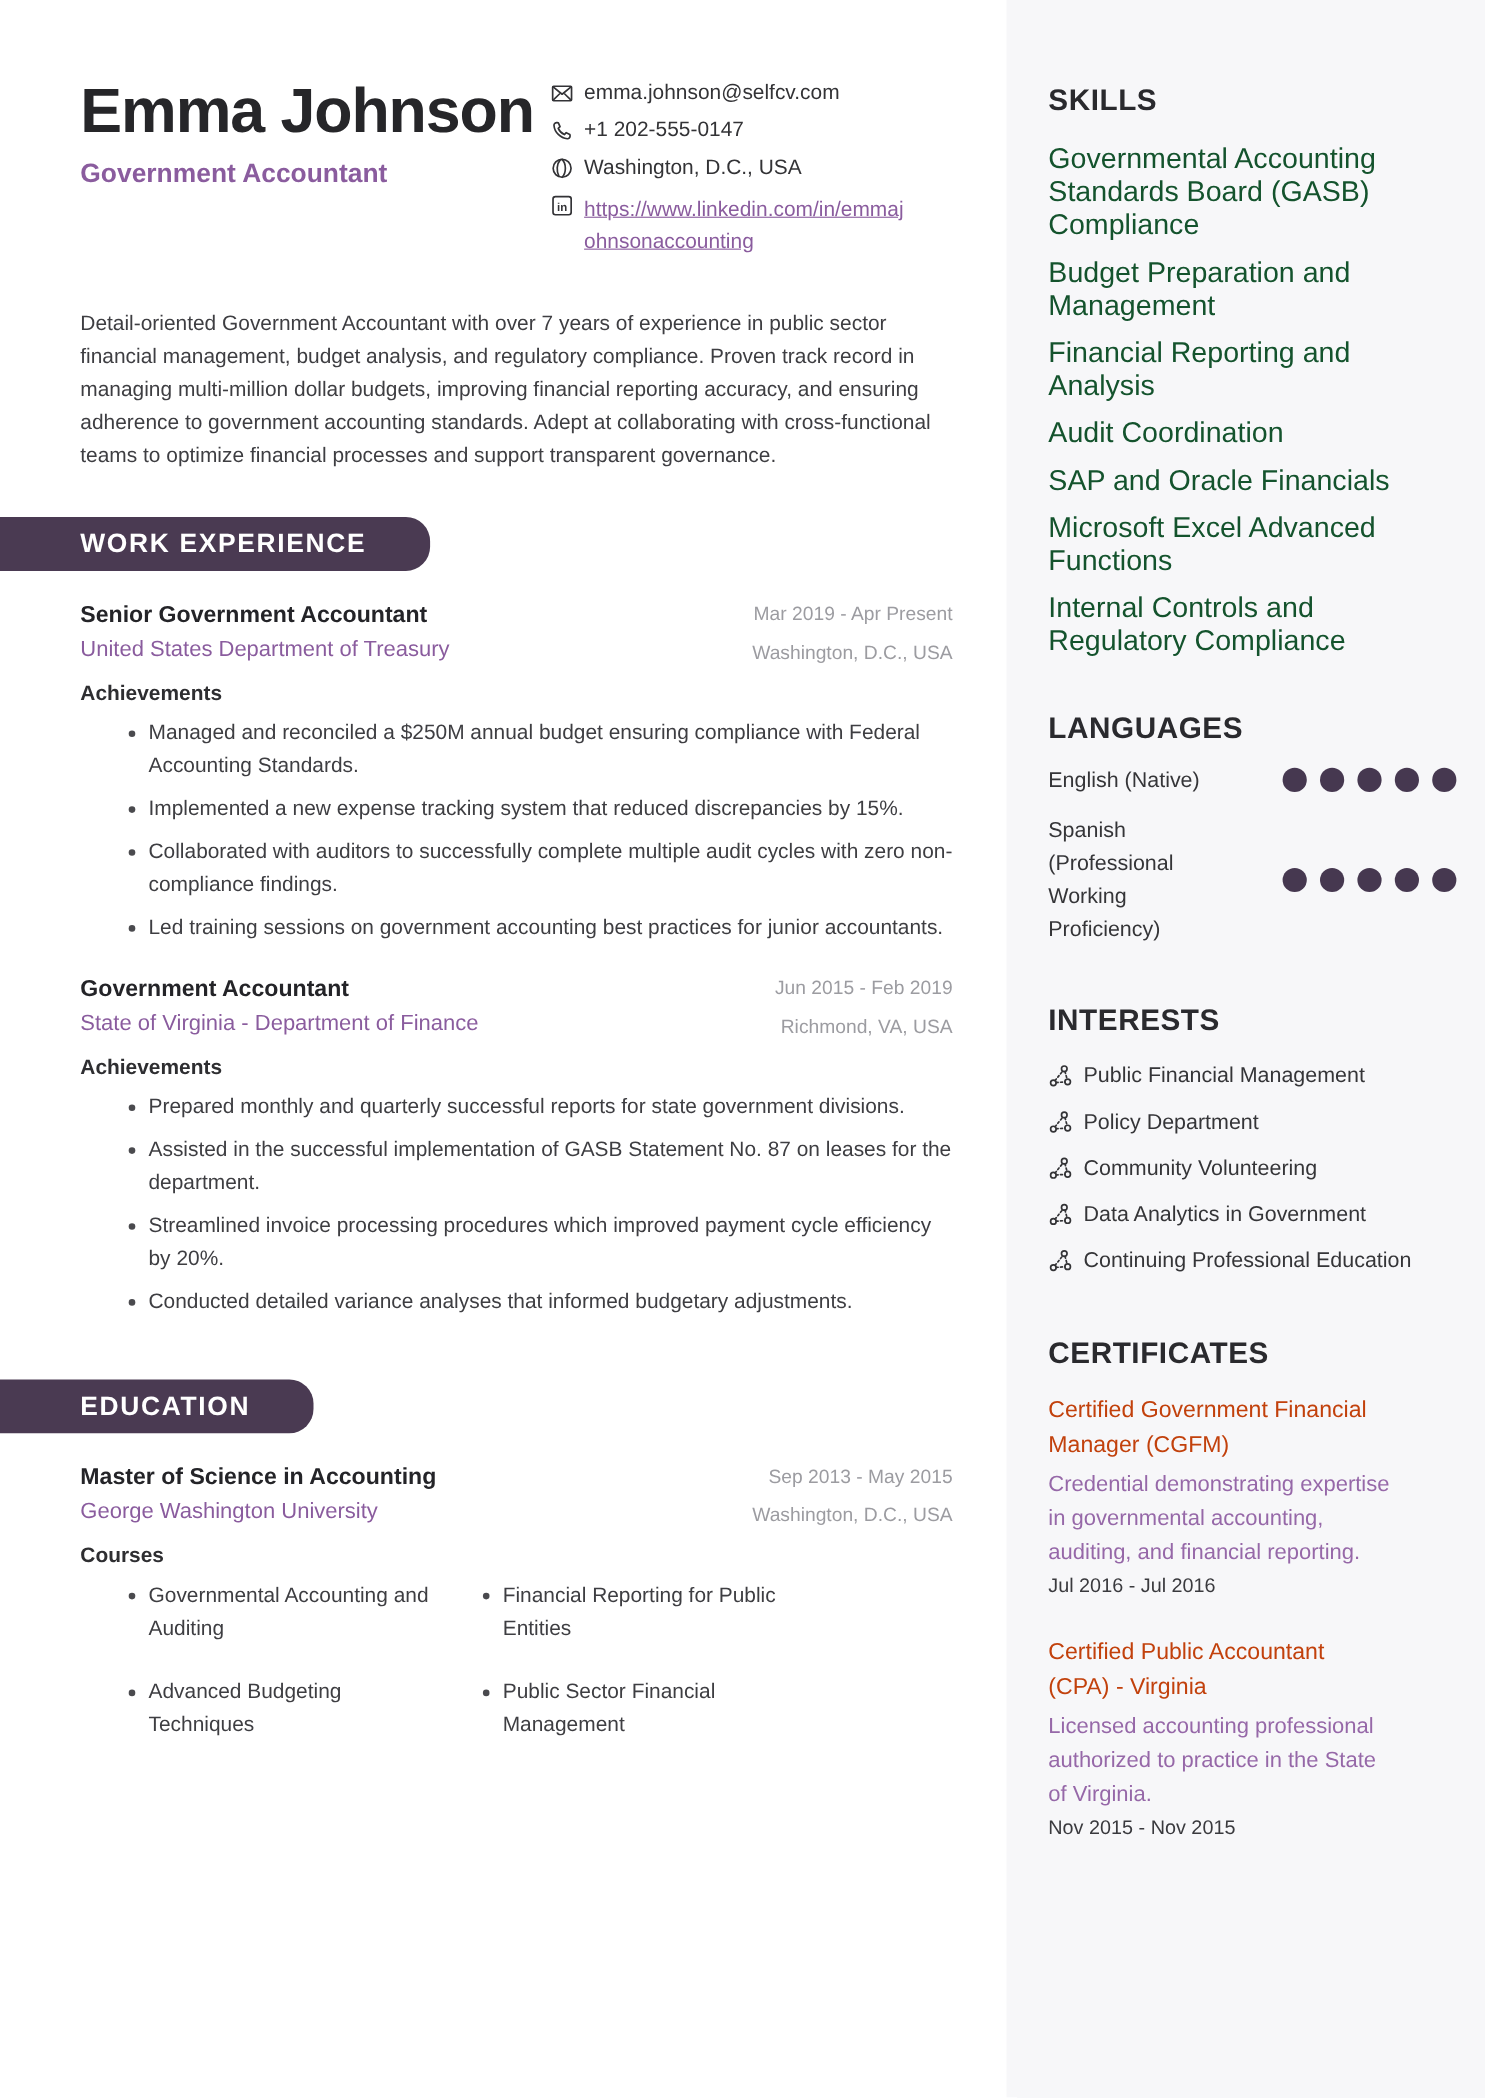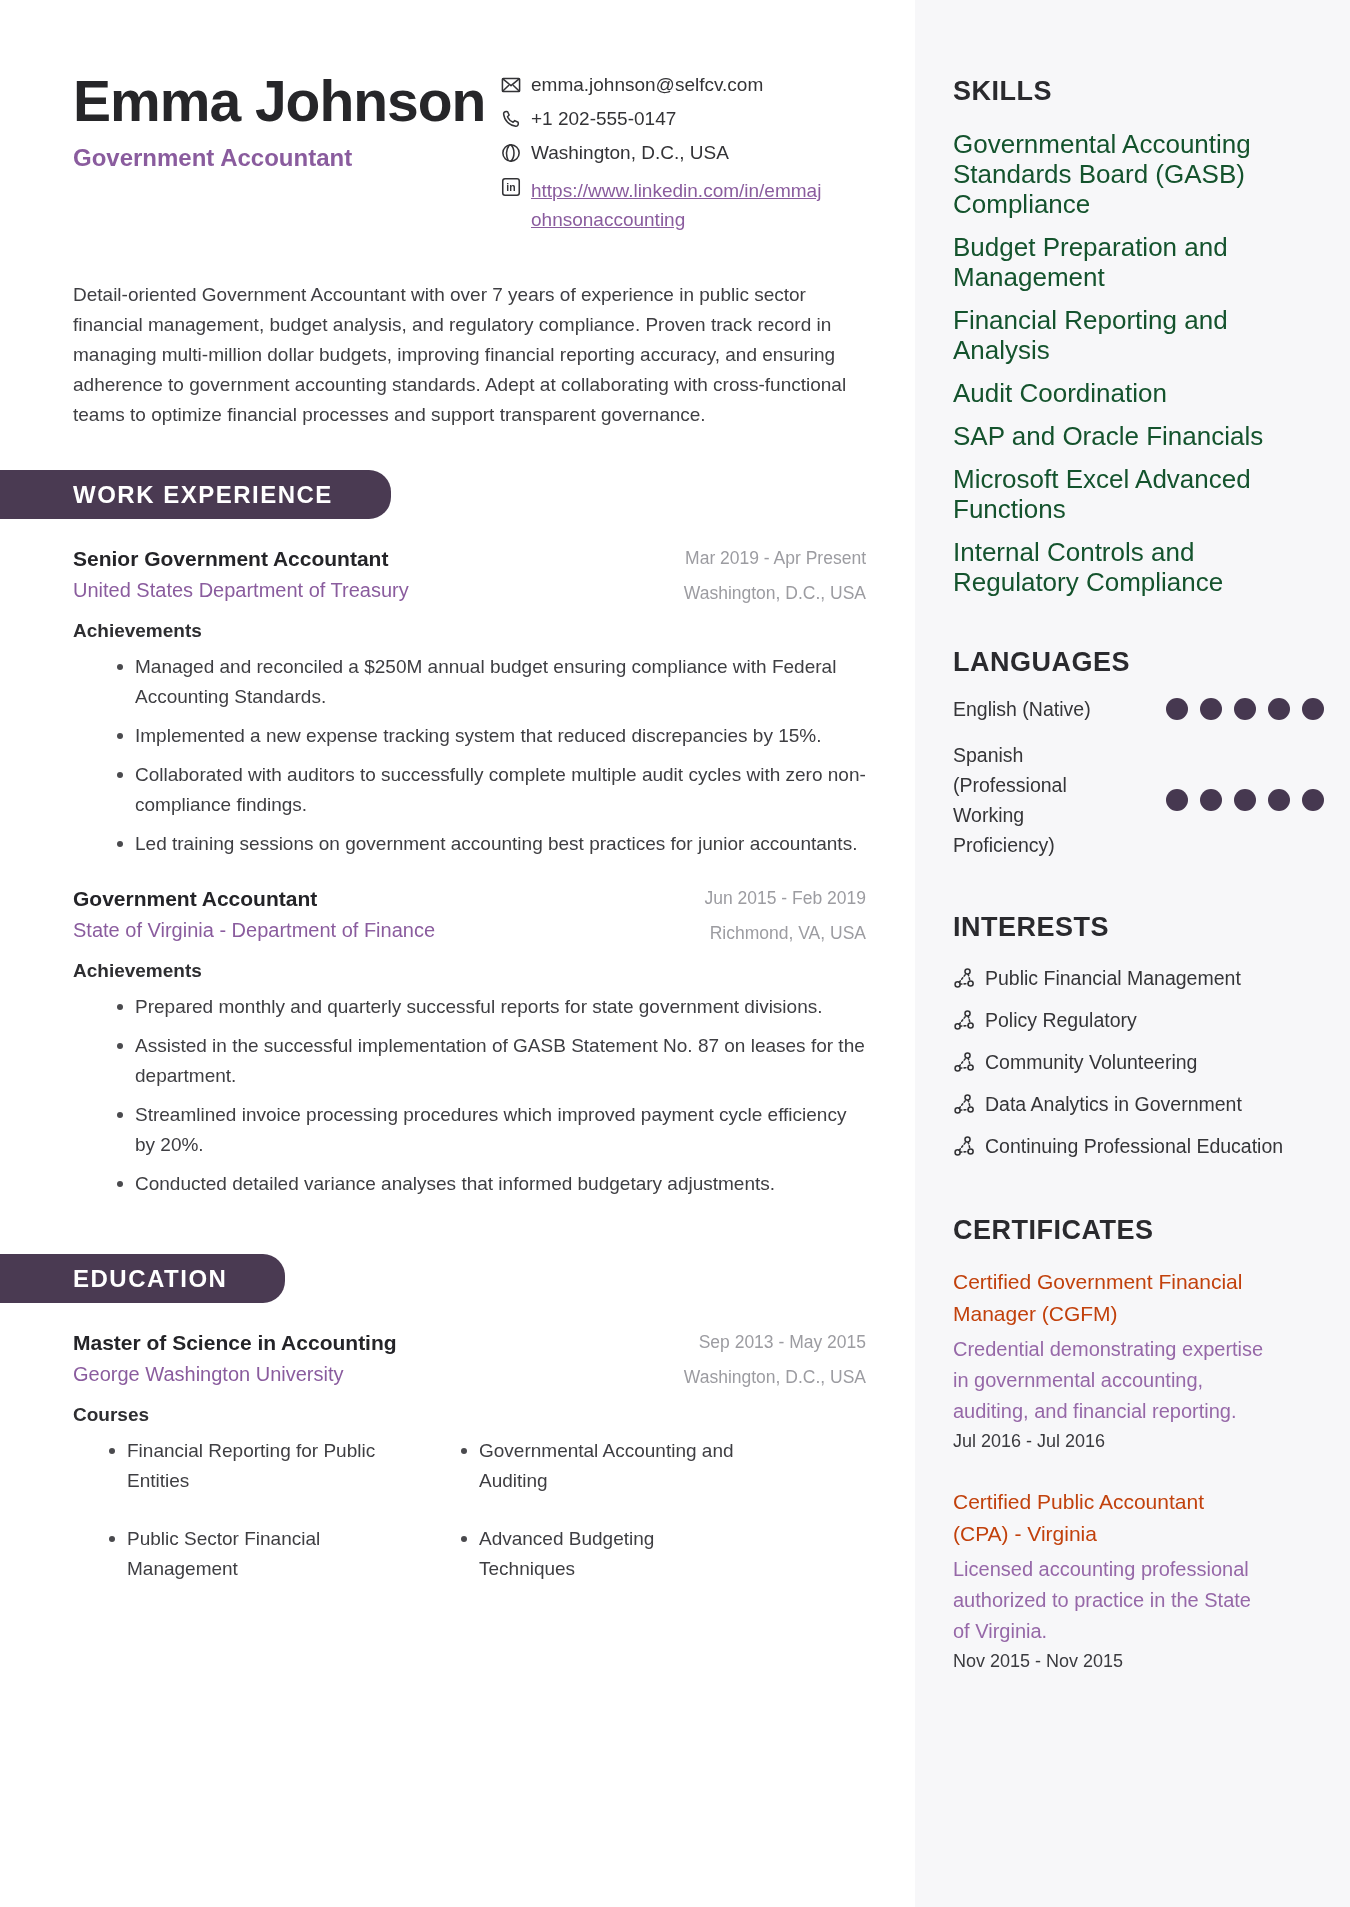--- a/index.html
+++ b/index.html
@@ -202,27 +202,27 @@
           <div class="job-title">Master of Science in Accounting</div>
           <div class="job-company">George Washington University</div>
         </div>
         <div class="job-right">
           <div class="job-dates">Sep 2013 - May 2015</div>
           <div class="job-location">Washington, D.C., USA</div>
         </div>
       </div>
       <div class="courses-label">Courses</div>
       <div class="courses">
+        <ul class="blist col1">
+          <li>Governmental Accounting and Auditing</li>
+          <li>Advanced Budgeting Techniques</li>
+        </ul>
         <ul class="blist col2">
           <li>Financial Reporting for Public Entities</li>
           <li>Public Sector Financial Management</li>
-        </ul>
-        <ul class="blist col1">
-          <li>Governmental Accounting and Auditing</li>
-          <li>Advanced Budgeting Techniques</li>
         </ul>
       </div>
     </div>
 
   </div>
 
   <aside class="sidebar">
 
     <div class="skills-section">
       <div class="side-heading">SKILLS</div>
@@ -277,21 +277,21 @@
         </li>
         <li>
           <span class="iicon">
             <svg viewBox="0 0 20 20" width="22" height="22">
               <circle class="st" cx="4.2" cy="15.8" r="2.3"></circle>
                 <circle class="st" cx="13.2" cy="4.2" r="2.3"></circle>
                 <circle class="st" cx="16" cy="15" r="2.3"></circle>
               <path class="st" stroke-dasharray="1.6 2" d="M5.6 13.9 L11.8 6.2 M13.8 6.4 L15.5 12.7 M6.5 15.6 L13.7 15.1"></path>
             </svg>
           </span>
-          <span class="itext">Policy Regulatory</span>
+          <span class="itext">Policy Department</span>
         </li>
         <li>
           <span class="iicon">
             <svg viewBox="0 0 20 20" width="22" height="22">
               <circle class="st" cx="4.2" cy="15.8" r="2.3"></circle>
                 <circle class="st" cx="13.2" cy="4.2" r="2.3"></circle>
                 <circle class="st" cx="16" cy="15" r="2.3"></circle>
               <path class="st" stroke-dasharray="1.6 2" d="M5.6 13.9 L11.8 6.2 M13.8 6.4 L15.5 12.7 M6.5 15.6 L13.7 15.1"></path>
             </svg>
           </span>

